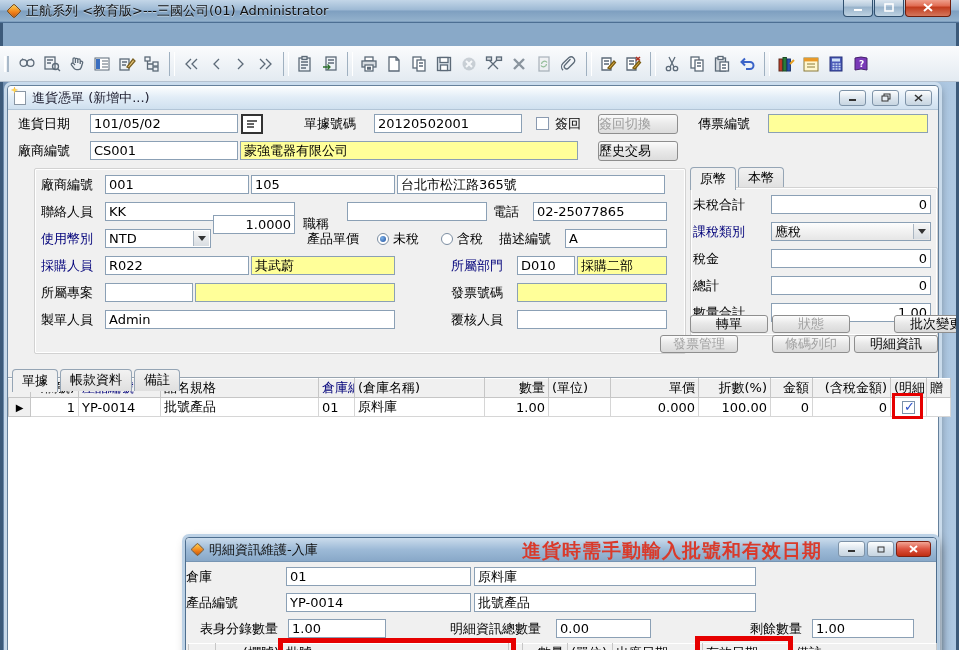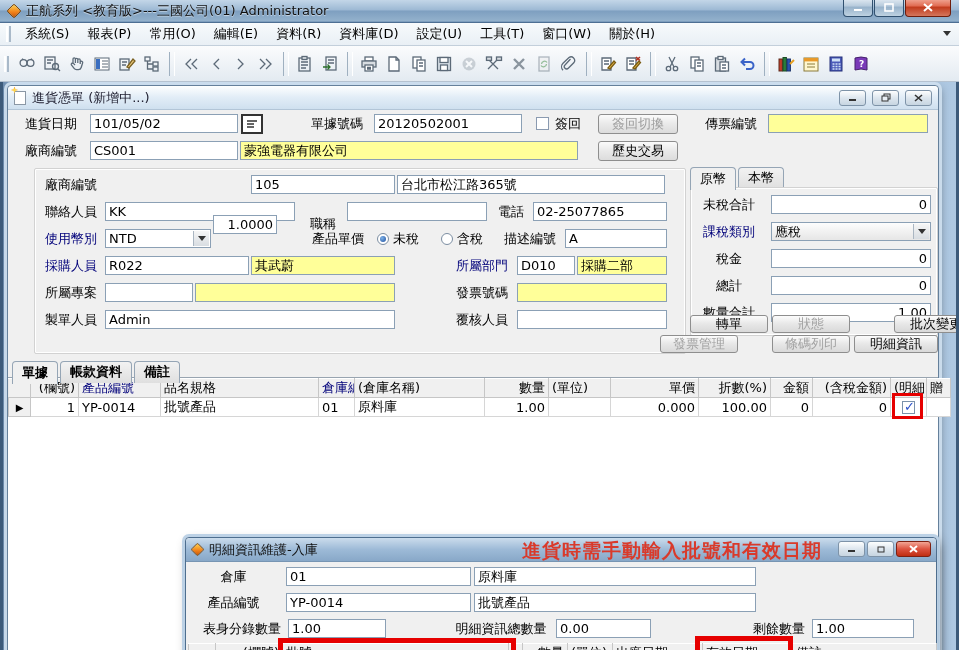--- a/index.html
+++ b/index.html
@@ -48,48 +48,48 @@
     border-bottom:1px solid #b2c5d7; border-radius:4px 4px 0 0; display:flex; align-items:center; gap:6px; padding:0 6px; }
   .doc-title { font-size:13px; color:#223; flex:1; }
   .newdoc-ic { position:relative; width:12px; height:14px; background:#fff; border:1px solid #8a97a5; flex:0 0 auto; }
   .newdoc-ic::before { content:""; position:absolute; left:-4px; top:-5px; width:7px; height:7px;
     background:radial-gradient(circle,#ffd44d 30%,#f08a1d 70%); clip-path:polygon(50% 0,63% 37%,100% 50%,63% 63%,50% 100%,37% 63%,0 50%,37% 37%); }
   .sbtn { width:27px; height:16px; border:1px solid #7e93a8; border-radius:3px;
     background:linear-gradient(#fdfefe,#dde6ee 50%,#c7d5e1); display:flex; align-items:center; justify-content:center; }
   .sbtn.red { width:35px; background:linear-gradient(#f2a595,#dd5340 50%,#c02d12); border-color:#7e2012; }
   .doc-body { position:relative; height:calc(100% - 24px); }
 
-  .lbl { position:absolute; height:20px; line-height:20px; text-align:center; white-space:nowrap; }
+  .lbl { position:absolute; height:20px; line-height:20px; text-align:left; white-space:nowrap; }
   .lbl.left { text-align:left; }
   .lbl.navy { color:#00007a; }
   .inp { position:absolute; height:19px; line-height:17px; border:1px solid #8ba0b5; background:#fff; padding:0 3px; white-space:nowrap; overflow:hidden; }
   .inp.yellow { background:#ffff99; }
   .inp.right { text-align:right; }
-  .btn { position:absolute; height:20px; line-height:18px; text-align:center;
+  .btn { position:absolute; height:20px; line-height:18px; text-align:left;
     background:linear-gradient(#fbfbfb,#e9e9e9 50%,#dcdcdc); border:1px solid #8e8e8e; border-radius:3px; }
   .btn.dis { color:#9c9c9c; }
   .combo-arrow { position:absolute; right:1px; top:1px; bottom:1px; width:16px;
     background:linear-gradient(#f6f6f6,#d8dde2); border-left:1px solid #aab6c2; display:flex; align-items:center; justify-content:center; }
   .combo-arrow::after { content:""; width:0; height:0; border-left:4px solid transparent; border-right:4px solid transparent; border-top:5px solid #333; }
   .cal-btn { position:absolute; width:22px; height:20px; border:2px solid #333; background:#fff; display:flex; align-items:center; justify-content:center; }
   .chk { position:absolute; width:13px; height:13px; border:1px solid #8a9ab0; background:#fff; }
   .radio { width:12px; height:12px; border:1px solid #7c8ea2; border-radius:50%; background:#fff; display:inline-block; vertical-align:-2px; margin-right:4px; position:relative; }
   .radio.on::after { content:""; position:absolute; inset:2px; border-radius:50%; background:radial-gradient(circle at 35% 35%,#7db2e8,#1f4f9e); }
 
   .group { position:absolute; border:1px solid #d2d2d2; box-shadow:inset 0 0 0 1px #fff; border-radius:2px; }
 
   .ptab { display:inline-block; padding:1px 9px 2px; border:1px solid #95a5b5; border-bottom:none;
     border-radius:4px 4px 0 0; background:linear-gradient(#f2f2f2,#dfdfdf); margin-right:2px; position:relative; }
   .ptab.active { background:#f0f0f0; z-index:2; top:1px; padding-top:2px; }
 
   .actbtn { position:absolute; height:18px; line-height:16px; text-align:center;
     background:linear-gradient(#fcfcfc,#e7e7e7 50%,#d9d9d9); border:1px solid #8e8e8e; border-radius:3px; }
   .actbtn.dis { color:#a2a2a2; }
 
-  .tabstrip { position:absolute; left:4px; top:250px; z-index:3;font-weight:bold; }
+  .tabstrip { position:absolute; left:4px; top:258px; z-index:3; }
   .grid-region { position:absolute; left:0; right:0; top:267px; bottom:0; background:#fff; border-top:1px solid #98a4b0; }
 
   table.grid { border-collapse:collapse; table-layout:fixed; width:942px; font-size:13px; }
   table.grid th { background:#f0f0f0; border:1px solid #c6c6c6; border-top-color:#fff; border-left-color:#e8e8e8;
     font-weight:normal; height:18px; padding:0 3px; text-align:left; white-space:nowrap; overflow:hidden; }
   table.grid th.r, table.grid td.r { text-align:right; }
   table.grid th.navy { color:#00007a; }
   table.grid td { background:#fff; border:1px solid #d6d6d6; height:19px; padding:0 3px; white-space:nowrap; overflow:hidden; }
   table.grid td.sel { background:#f0f0f0; border-color:#c6c6c6; text-align:center; font-size:10px; }
   .gridcb { width:13px; height:13px; border:1px solid #7a92ab; background:#fff; display:inline-block; position:relative; vertical-align:-2px; }
@@ -136,34 +136,20 @@
           </svg>
         </div>
       <div class="wbtn close">
           <svg width="10" height="9">
             <path d="M1 1 L9 8 M9 1 L1 8" stroke="#fff" stroke-width="2"></path>
           </svg>
         </div>
     </div>
   </div>
 
-  <div class="menubar">
-    <div class="grip"></div>
-    <span class="menu-item">系統(S)</span>
-    <span class="menu-item">報表(P)</span>
-    <span class="menu-item">常用(O)</span>
-    <span class="menu-item">編輯(E)</span>
-    <span class="menu-item">資料(R)</span>
-    <span class="menu-item">資料庫(D)</span>
-    <span class="menu-item">設定(U)</span>
-    <span class="menu-item">工具(T)</span>
-    <span class="menu-item">窗口(W)</span>
-    <span class="menu-item">關於(H)</span>
-    <div class="menu-chevron"></div>
-  </div>
 
   <div class="toolbar">
     <div class="grip"></div>
     <div class="tb-btn">
         <svg class="g" width="18" height="18">
           <circle cx="5.5" cy="8" r="3.4"></circle>
           <circle cx="12.5" cy="8" r="3.4"></circle>
           <path d="M8.9 7 h.5 M4 3.8 l1.5 1 M14 3.8 l-1.5 1"></path>
         </svg>
       </div>
@@ -413,33 +399,34 @@
         <div class="lbl" style="left:690px;top:4px;width:66px">傳票編號</div>
         <div class="inp yellow" style="left:760px;top:4px;width:160px"></div>
 
         <div class="lbl" style="left:10px;top:31px;width:66px">廠商編號</div>
         <div class="inp" style="left:82px;top:31px;width:148px">CS001</div>
         <div class="inp yellow" style="left:232px;top:31px;width:338px">蒙強電器有限公司</div>
         <div class="btn" style="left:590px;top:31px;width:80px">歷史交易</div>
 
         <div class="group" style="left:26px;top:58px;width:652px;height:186px">
           <div class="lbl" style="left:6px;top:6px;width:60px">廠商編號</div>
+          <div class="inp" style="left:70px;top:6px;width:144px">001</div>
           <div class="inp" style="left:216px;top:6px;width:144px">105</div>
           <div class="inp" style="left:362px;top:6px;width:268px">台北市松江路365號</div>
 
           <div class="lbl" style="left:6px;top:33px;width:60px">聯絡人員</div>
           <div class="inp" style="left:70px;top:33px;width:190px">KK</div>
           <div class="lbl" style="left:268px;top:45px;width:40px">職稱</div>
           <div class="inp" style="left:312px;top:33px;width:140px"></div>
           <div class="lbl" style="left:458px;top:33px;width:36px">電話</div>
           <div class="inp" style="left:498px;top:33px;width:134px">02-25077865</div>
 
           <div class="lbl navy" style="left:6px;top:60px;width:60px">使用幣別</div>
           <div class="inp" style="left:70px;top:60px;width:106px"><span>NTD</span><span class="combo-arrow"></span></div>
-          <div class="inp right" style="left:178px;top:46px;width:64px">1.0000</div>
+          <div class="inp right" style="left:178px;top:46px;width:82px">1.0000</div>
           <div class="lbl" style="left:272px;top:60px;width:62px">產品單價</div>
           <div class="lbl left" style="left:342px;top:60px;width:60px"><span class="radio on"></span><span>未稅</span></div>
           <div class="lbl left" style="left:406px;top:60px;width:60px"><span class="radio"></span><span>含稅</span></div>
           <div class="lbl" style="left:464px;top:60px;width:62px">描述編號</div>
           <div class="inp" style="left:530px;top:60px;width:102px">A</div>
 
           <div class="lbl navy" style="left:6px;top:87px;width:60px">採購人員</div>
           <div class="inp" style="left:70px;top:87px;width:144px">R022</div>
           <div class="inp yellow" style="left:216px;top:87px;width:144px">其武蔚</div>
           <div class="lbl navy" style="left:416px;top:87px;width:62px">所屬部門</div>

